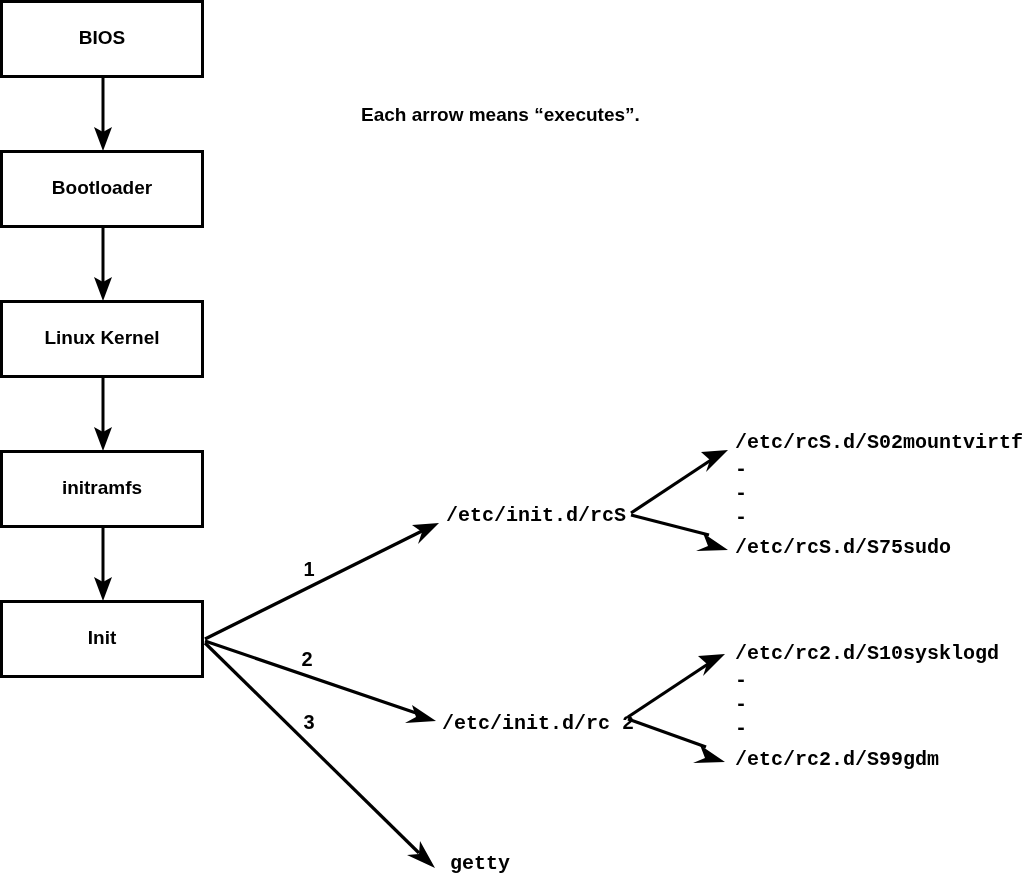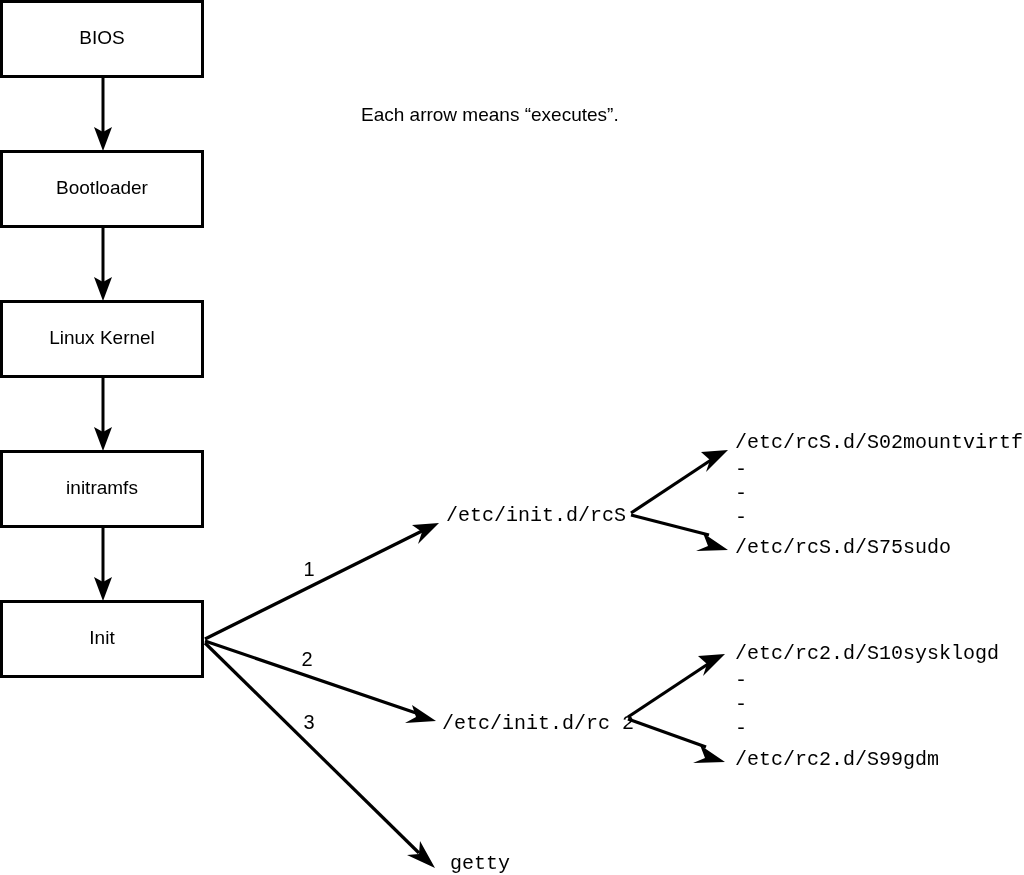--- a/index.html
+++ b/index.html
@@ -11,20 +11,21 @@
     width: 1024px;
     height: 875px;
     overflow: hidden;
     font-family: "Liberation Sans", sans-serif;
   }
   #diagram-root {
     position: relative;
     width: 1024px;
     height: 875px;
     background: #ffffff;
+    font-weight: bold;
   }
   svg#boot-flow {
     display: block;
     width: 1024px;
     height: 875px;
   }
   .node-box {
     fill: #ffffff;
     stroke: #000000;
     stroke-width: 3;

